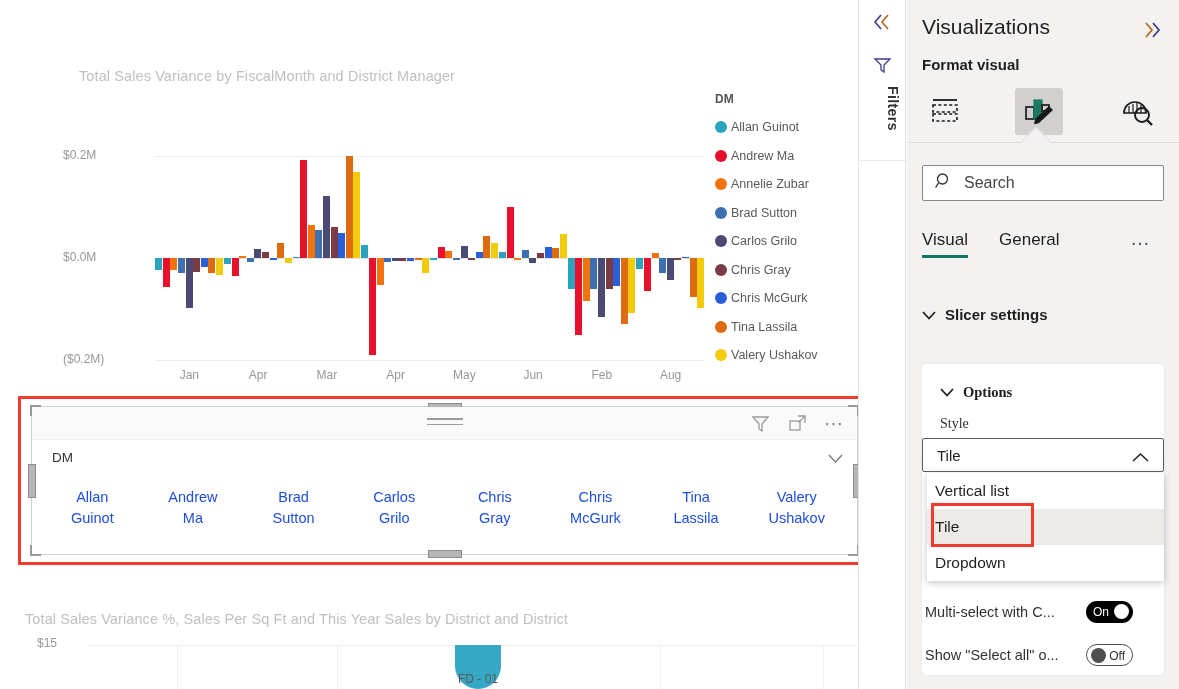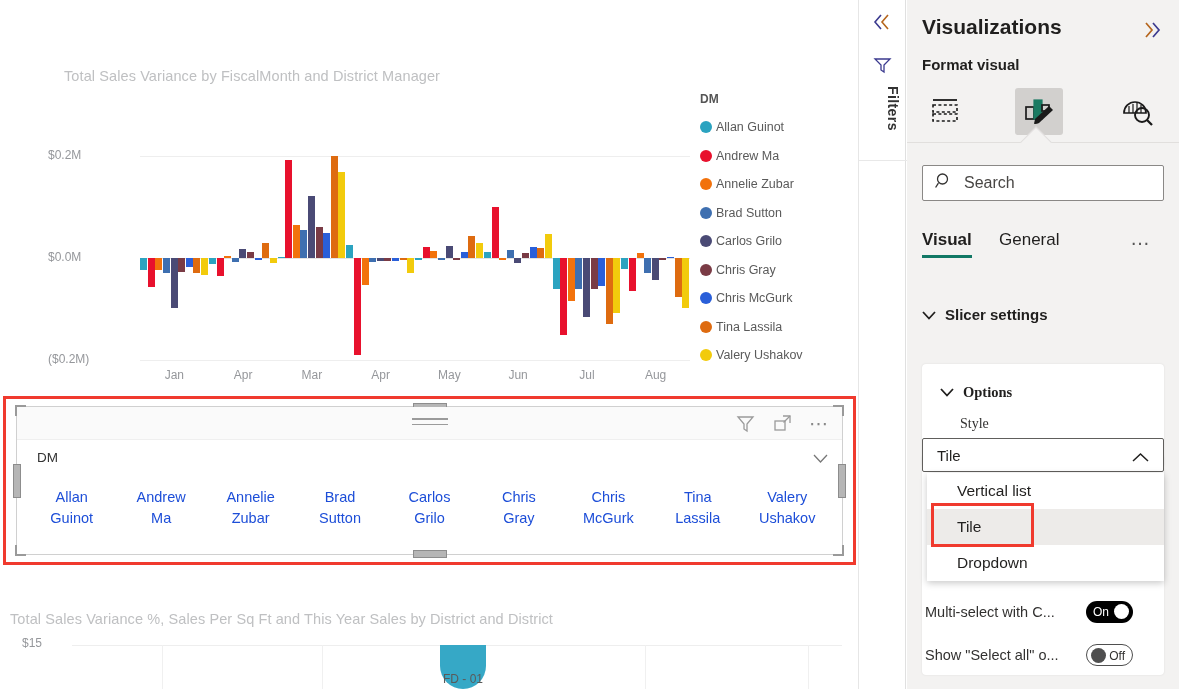--- a/index.html
+++ b/index.html
@@ -4,21 +4,21 @@
 <style>
   * { box-sizing: border-box; }
   html, body { margin:0; padding:0; }
   body {
     width:1179px; height:689px;
     font-family:"Liberation Sans", sans-serif;
     background:#ffffff; overflow:hidden; position:relative;
   }
 
   
-  #canvas { position:absolute; left:0; top:0; width:858px; height:490px; background:#fff; }
+  #canvas { position:absolute; left:15px; top:0; width:858px; height:490px; background:#fff; }
 
   .visual-title {
     position:absolute; font-size:14.5px; color:#bfc0c2; white-space:nowrap;
     letter-spacing:.1px;
   }
 
   
   #colchart { position:absolute; left:0; top:0; width:858px; height:392px; background:#fff; }
   .ylab { position:absolute; font-size:12px; color:#95979b; text-align:left; width:70px; }
   .gridline { position:absolute; left:140px; width:550px; height:1px; background:#eeeeee; }
@@ -111,21 +111,21 @@
     font-size:14px; color:#333; font-weight:600;
     writing-mode:vertical-rl; letter-spacing:.4px;
   }
   #rail-divider { position:absolute; left:0; top:160px; width:48px; height:1px; background:#e8e8e8; }
 
   
   #vizpane {
     position:absolute; left:907px; top:0; width:272px; height:689px;
     background:#f3f2f1;
   }
-  #viz-title { position:absolute; left:15px; top:15px; font-size:21px; color:#201f1e;font-weight:bold; }
+  #viz-title { position:absolute; left:15px; top:15px; font-size:21px; color:#201f1e; }
   #viz-expand { position:absolute; right:15px; top:20px; cursor:pointer; }
   #viz-subtitle { position:absolute; left:15px; top:56px; font-size:15px; font-weight:bold; color:#201f1e; }
 
   #viz-tabs { position:absolute; left:0; top:83px; width:272px; height:57px; }
   .viztab {
     position:absolute; top:5px; width:48px; height:47px; border-radius:3px;
     display:flex; align-items:center; justify-content:center; cursor:pointer;
   }
   .viztab.active { background:#d2d0ce; }
   #viz-tab-fields { left:16px; }
@@ -145,21 +145,21 @@
   }
   #search-icon { margin-left:12px; }
   #search-input {
     border:none; outline:none; background:transparent; margin-left:9px; width:180px;
     font-family:"Liberation Sans", sans-serif; font-size:16px; color:#323130;
   }
   #search-input::placeholder { color:#484644; }
 
   #pane-tabs { position:absolute; left:15px; top:230px; width:245px; height:34px; }
   .pane-tab { position:absolute; top:0; font-size:17px; color:#201f1e; cursor:pointer; }
-  .pane-tab.active { font-weight:bold; }
+  .pane-tab.active { font-weight:normal; }
   .pane-tab.active::after {
     content:""; position:absolute; left:0; right:0; bottom:-8px; height:3px; background:#117865;
   }
   #pane-tab-visual { left:0; }
   #pane-tab-general { left:77px; }
   #pane-tab-more { left:208px; font-size:20px; letter-spacing:2px; color:#555; top:-3px; }
 
   #slicer-settings-hdr {
     position:absolute; left:15px; top:306px; font-size:15px; font-weight:bold; color:#201f1e;
     display:flex; align-items:center; gap:9px; cursor:pointer;
@@ -169,34 +169,34 @@
     position:absolute; left:15px; width:242px; background:#fff; border-radius:4px;
     box-shadow:0 0 2px rgba(0,0,0,.10);
   }
   #card-options { top:364px; height:103px;font-family:Liberation Serif, serif; }
   #card-bottom { top:455px; height:220px; }
 
   #options-hdr {
     position:absolute; left:18px; top:20px; font-size:14.5px; font-weight:bold; color:#201f1e;
     display:flex; align-items:center; gap:9px; cursor:pointer;
   }
-  #style-label { position:absolute; left:18px; top:52px; font-size:14px; color:#323130;margin-left:20px; }
+  #style-label { position:absolute; left:18px; top:52px; font-size:14px; color:#323130; }
 
   #style-select {
     position:absolute; left:15px; top:438px; width:242px; height:34px; background:#fff;
     border:1px solid #605e5c; border-radius:2px; display:flex; align-items:center; cursor:pointer;
   }
   #style-value { margin-left:14px; font-size:15px; color:#201f1e; }
   #style-caret { position:absolute; right:14px; top:10px; }
 
   #style-listbox {
     position:absolute; left:20px; top:473px; width:237px; background:#fff;
     box-shadow:0 2px 7px rgba(0,0,0,.22); z-index:30;
   }
-  .opt { height:36px; display:flex; align-items:center; padding-left:30px;
+  .opt { height:36px; display:flex; align-items:center; padding-left:8px;
          font-size:15.5px; color:#201f1e; cursor:pointer; }
   .opt.selected { background:#edebe9; }
   #opt-tile-ring {
     position:absolute; left:4px; top:30px; width:103px; height:44px;
     border:3px solid #f03a2e; pointer-events:none; z-index:31;
   }
 
   .setting-row {
     position:absolute; left:18px; width:208px; height:28px;
     display:flex; align-items:center; justify-content:space-between;
@@ -229,21 +229,21 @@
         <div class="ylab" style="top: 250px; left: 48px;">$0.0M</div>
         <div class="zeroline" style="top: 258px;"></div>
         <div class="ylab" style="top: 352px; left: 48px;">($0.2M)</div>
         <div class="gridline" style="top: 360px;"></div>
         <div class="xlab" style="left: 144.375px;">Jan</div>
         <div class="xlab" style="left: 213.125px;">Apr</div>
         <div class="xlab" style="left: 281.875px;">Mar</div>
         <div class="xlab" style="left: 350.625px;">Apr</div>
         <div class="xlab" style="left: 419.375px;">May</div>
         <div class="xlab" style="left: 488.125px;">Jun</div>
-        <div class="xlab" style="left: 556.875px;">Jul</div>
+        <div class="xlab" style="left: 556.875px;">Feb</div>
         <div class="xlab" style="left: 625.625px; text-align: center;">Aug</div>
       </div>
     <div id="chart-bars">
         <div class="bar" title="Allan Guinot Jan" style="left: 140.175px; background: rgb(43, 163, 192); height: 12.24px; top: 258px;"></div>
         <div class="bar" title="Andrew Ma Jan" style="left: 147.775px; background: rgb(232, 17, 45); height: 28.56px; top: 258px;"></div>
         <div class="bar" title="Annelie Zubar Jan" style="left: 155.375px; background: rgb(242, 114, 12); height: 12.24px; top: 258px;"></div>
         <div class="bar" title="Brad Sutton Jan" style="left: 162.975px; background: rgb(62, 111, 176); height: 15.3px; top: 258px;"></div>
         <div class="bar" title="Carlos Grilo Jan" style="left: 170.575px; background: rgb(74, 74, 117); height: 49.98px; top: 258px;"></div>
         <div class="bar" title="Chris Gray Jan" style="left: 178.175px; background: rgb(122, 59, 69); height: 14.28px; top: 258px;"></div>
         <div class="bar" title="Chris McGurk Jan" style="left: 185.775px; background: rgb(42, 95, 217); height: 9.18px; top: 258px;"></div>
@@ -398,22 +398,20 @@
             <polyline points="1,1 7.5,8 14,1" fill="none" stroke="#777" stroke-width="1.3"></polyline>
           </svg>
         </span>
       </div>
 
       <div id="slicer-tiles">
           <div class="tile">Allan
 Guinot</div>
           <div class="tile">Andrew
 Ma</div>
-          <div class="tile">Annelie
-Zubar</div>
           <div class="tile">Brad
 Sutton</div>
           <div class="tile">Carlos
 Grilo</div>
           <div class="tile">Chris
 Gray</div>
           <div class="tile">Chris
 McGurk</div>
           <div class="tile">Tina
 Lassila</div>

